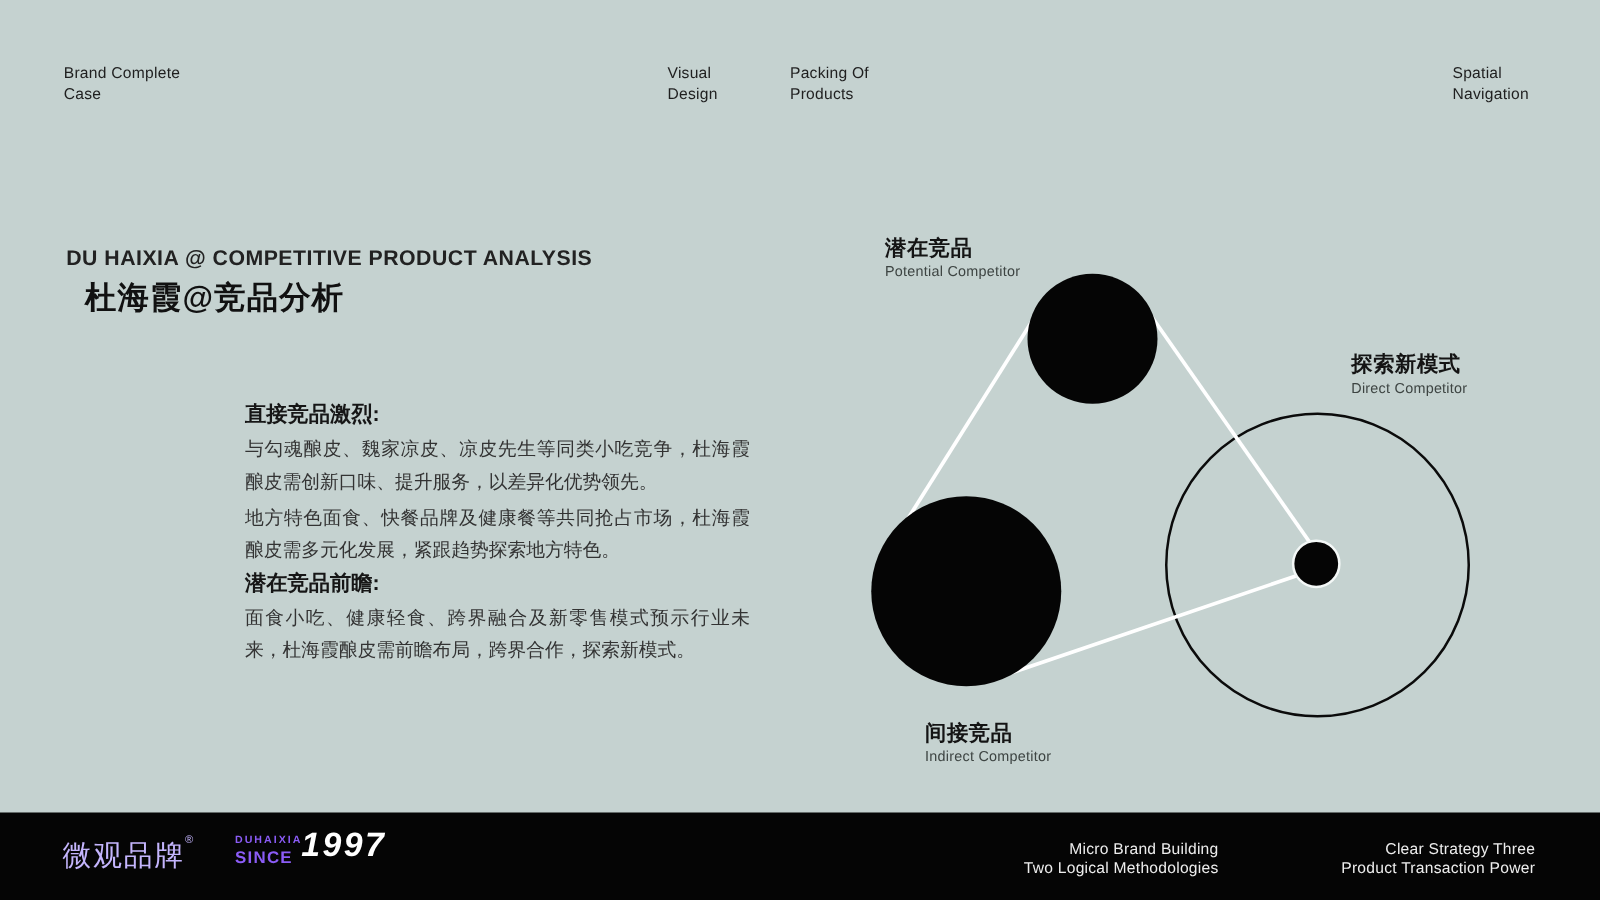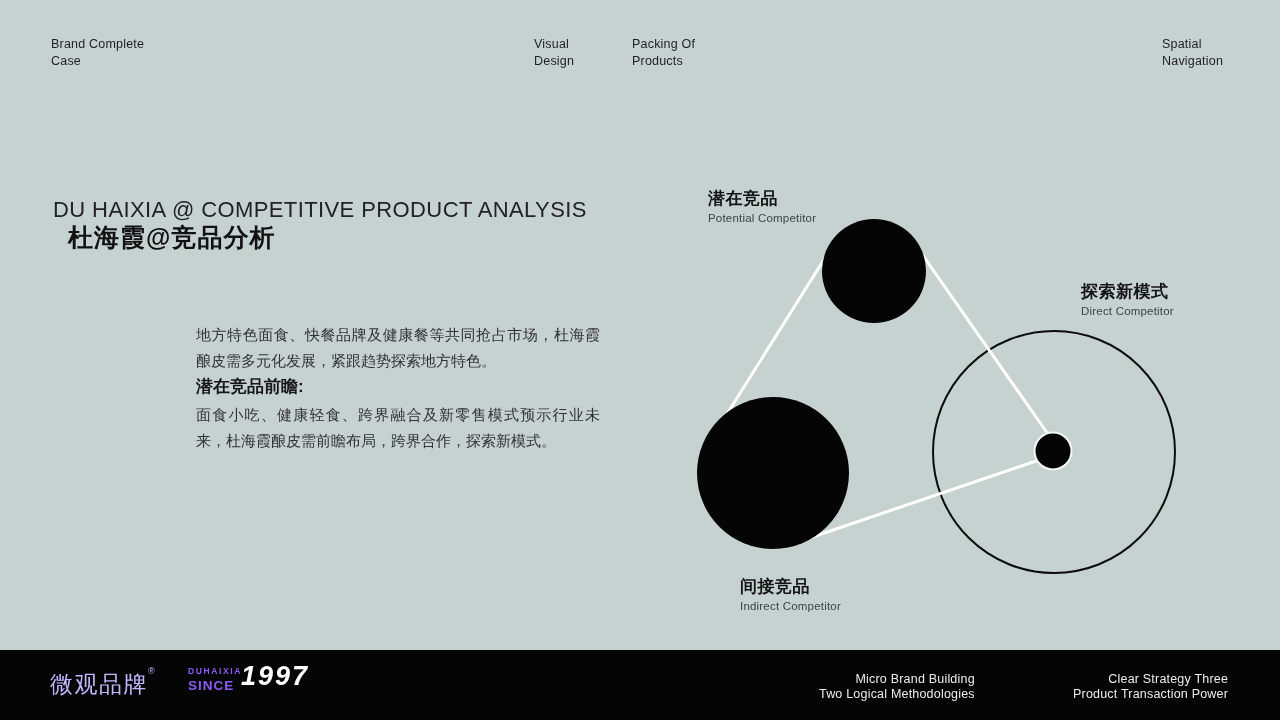--- a/index.html
+++ b/index.html
@@ -4,28 +4,28 @@
 <style>
   html,body{margin:0;padding:0;background:#9aa5a3;}
   .slide{
     position:relative;width:1280px;height:720px;overflow:hidden;
     background:#c5d2d0;
     font-family:"Liberation Sans","DejaVu Sans",sans-serif;
     color:#1c1c1c;
   }
   
   .nav-item{
-    position:absolute;top:36px;
+    position:absolute;top:50px;
     font-size:12.5px;line-height:1.32;font-weight:500;
     white-space:pre-line;letter-spacing:.2px;color:#1f1f1f;
   }
   
   .title-en{
     position:absolute;left:53px;top:197px;
-    font-size:22px;font-weight:400;letter-spacing:.4px;color:#222;
+    font-size:17px;font-weight:700;letter-spacing:.4px;color:#222;
   }
   .title-zh{
     position:absolute;left:68px;top:221px;
     font-size:25px;font-weight:800;letter-spacing:1px;color:#111;
   }
   
   .sections{position:absolute;left:196px;top:322px;width:404px;}
   .section{margin-bottom:3px;}
   .section-heading{
     font-size:17px;font-weight:800;line-height:20px;margin:0 0 5px 0;color:#161616;
@@ -74,20 +74,24 @@
   <div class="nav-item" style="left:632px;">Packing Of
 Products</div>
   <div class="nav-item" style="left:1162px;">Spatial
 Navigation</div>
 
   <div class="title-en">DU HAIXIA @ COMPETITIVE PRODUCT ANALYSIS</div>
   <div class="title-zh">杜海霞@竞品分析</div>
 
   <div class="sections">
     <div class="section">
+      <p class="section-heading">直接竞品激烈:</p>
+      <p class="section-body">与勾魂酿皮、魏家凉皮、凉皮先生等同类小吃竞争，杜海霞酿皮需创新口味、提升服务，以差异化优势领先。</p>
+    </div>
+    <div class="section">
       <p class="section-body">地方特色面食、快餐品牌及健康餐等共同抢占市场，杜海霞酿皮需多元化发展，紧跟趋势探索地方特色。</p>
     </div>
     <div class="section">
       <p class="section-heading">潜在竞品前瞻:</p>
       <p class="section-body">面食小吃、健康轻食、跨界融合及新零售模式预示行业未来，杜海霞酿皮需前瞻布局，跨界合作，探索新模式。</p>
     </div>
   </div>
 
   <svg class="diagram-svg" viewBox="0 0 1280 720">
 

